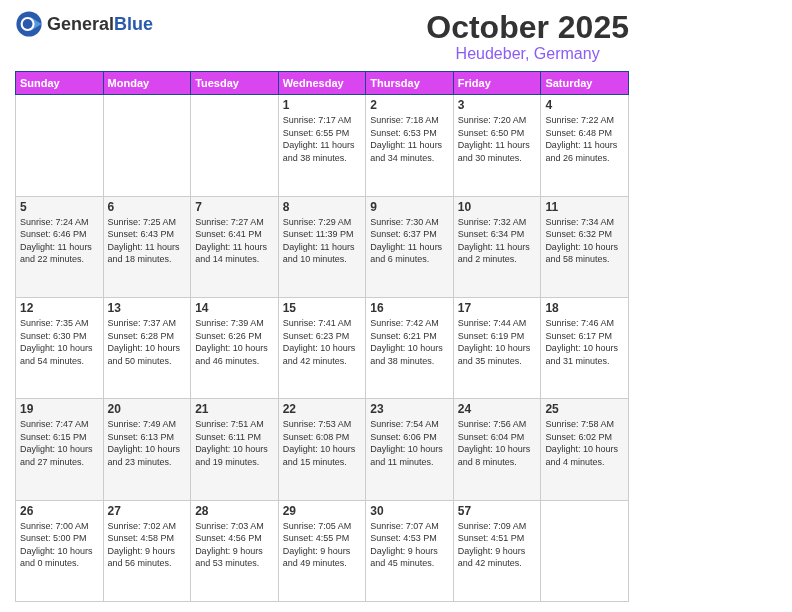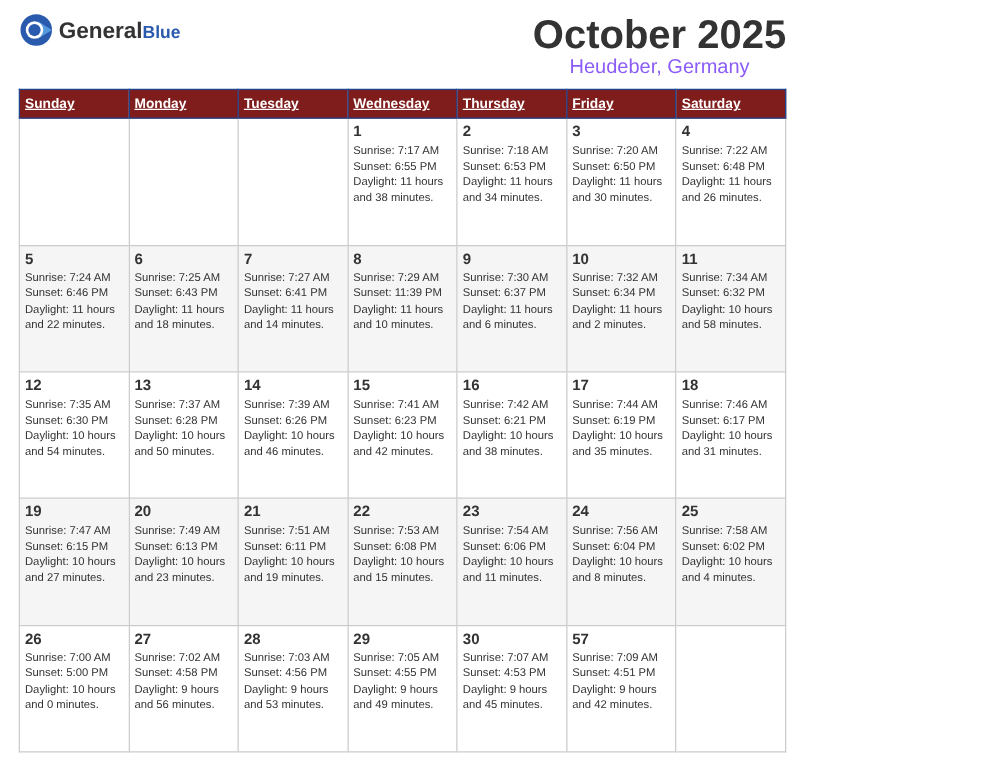--- a/index.html
+++ b/index.html
@@ -27,21 +27,21 @@
       display: flex;
       align-items: center;
       gap: 4px;
     }
     .logo-text-general {
       font-size: 18px;
       font-weight: bold;
       color: #333;
     }
     .logo-text-blue {
-      font-size: 14px;
+      font-size: 18px;
       font-weight: bold;
       color: #2a5aad;
     }
     .logo-icon {
       width: 28px;
       height: 28px;
     }
     .title-block {
       text-align: center;
     }
@@ -89,21 +89,21 @@
     .day-info {
       font-size: 9px;
       line-height: 1.4;
       color: #333;
     }
     .empty {
       background: #f9f9f9;
     }
     tr:nth-child(odd) td { background: #fff; }
     tr:nth-child(even) td { background: #f5f5f5; }
-    .calendar thead tr th { background: #7f1d1d; text-decoration: underline; }
+    .calendar thead tr th { background: #d946ef; }
   </style>
 </head>
 <body>
 
 <div class="page">
   <div class="header">
     <div class="logo">
       <svg class="logo-icon" viewBox="0 0 40 40">
         <circle cx="20" cy="20" r="18" fill="#2a5aad"></circle>
         <polygon points="22,10 38,20 22,30" fill="#5599dd"></polygon>

